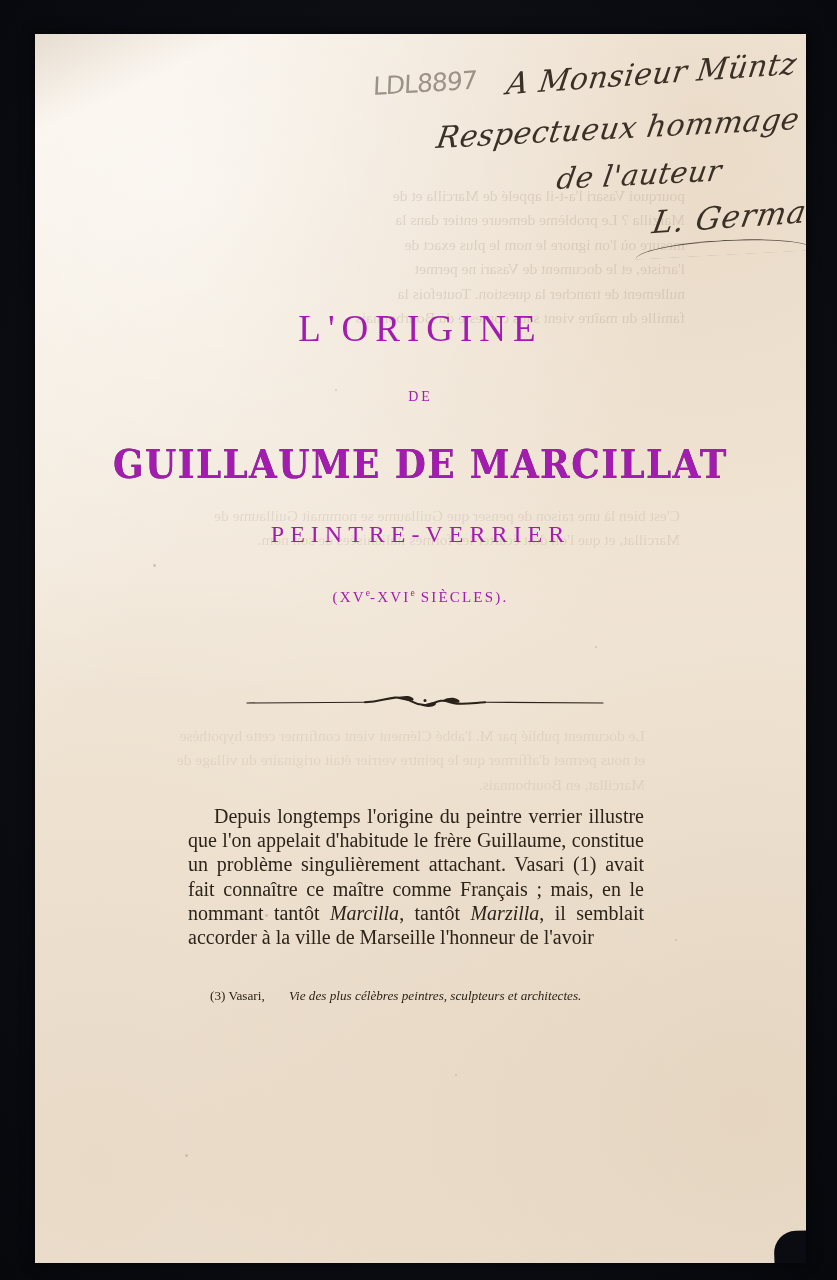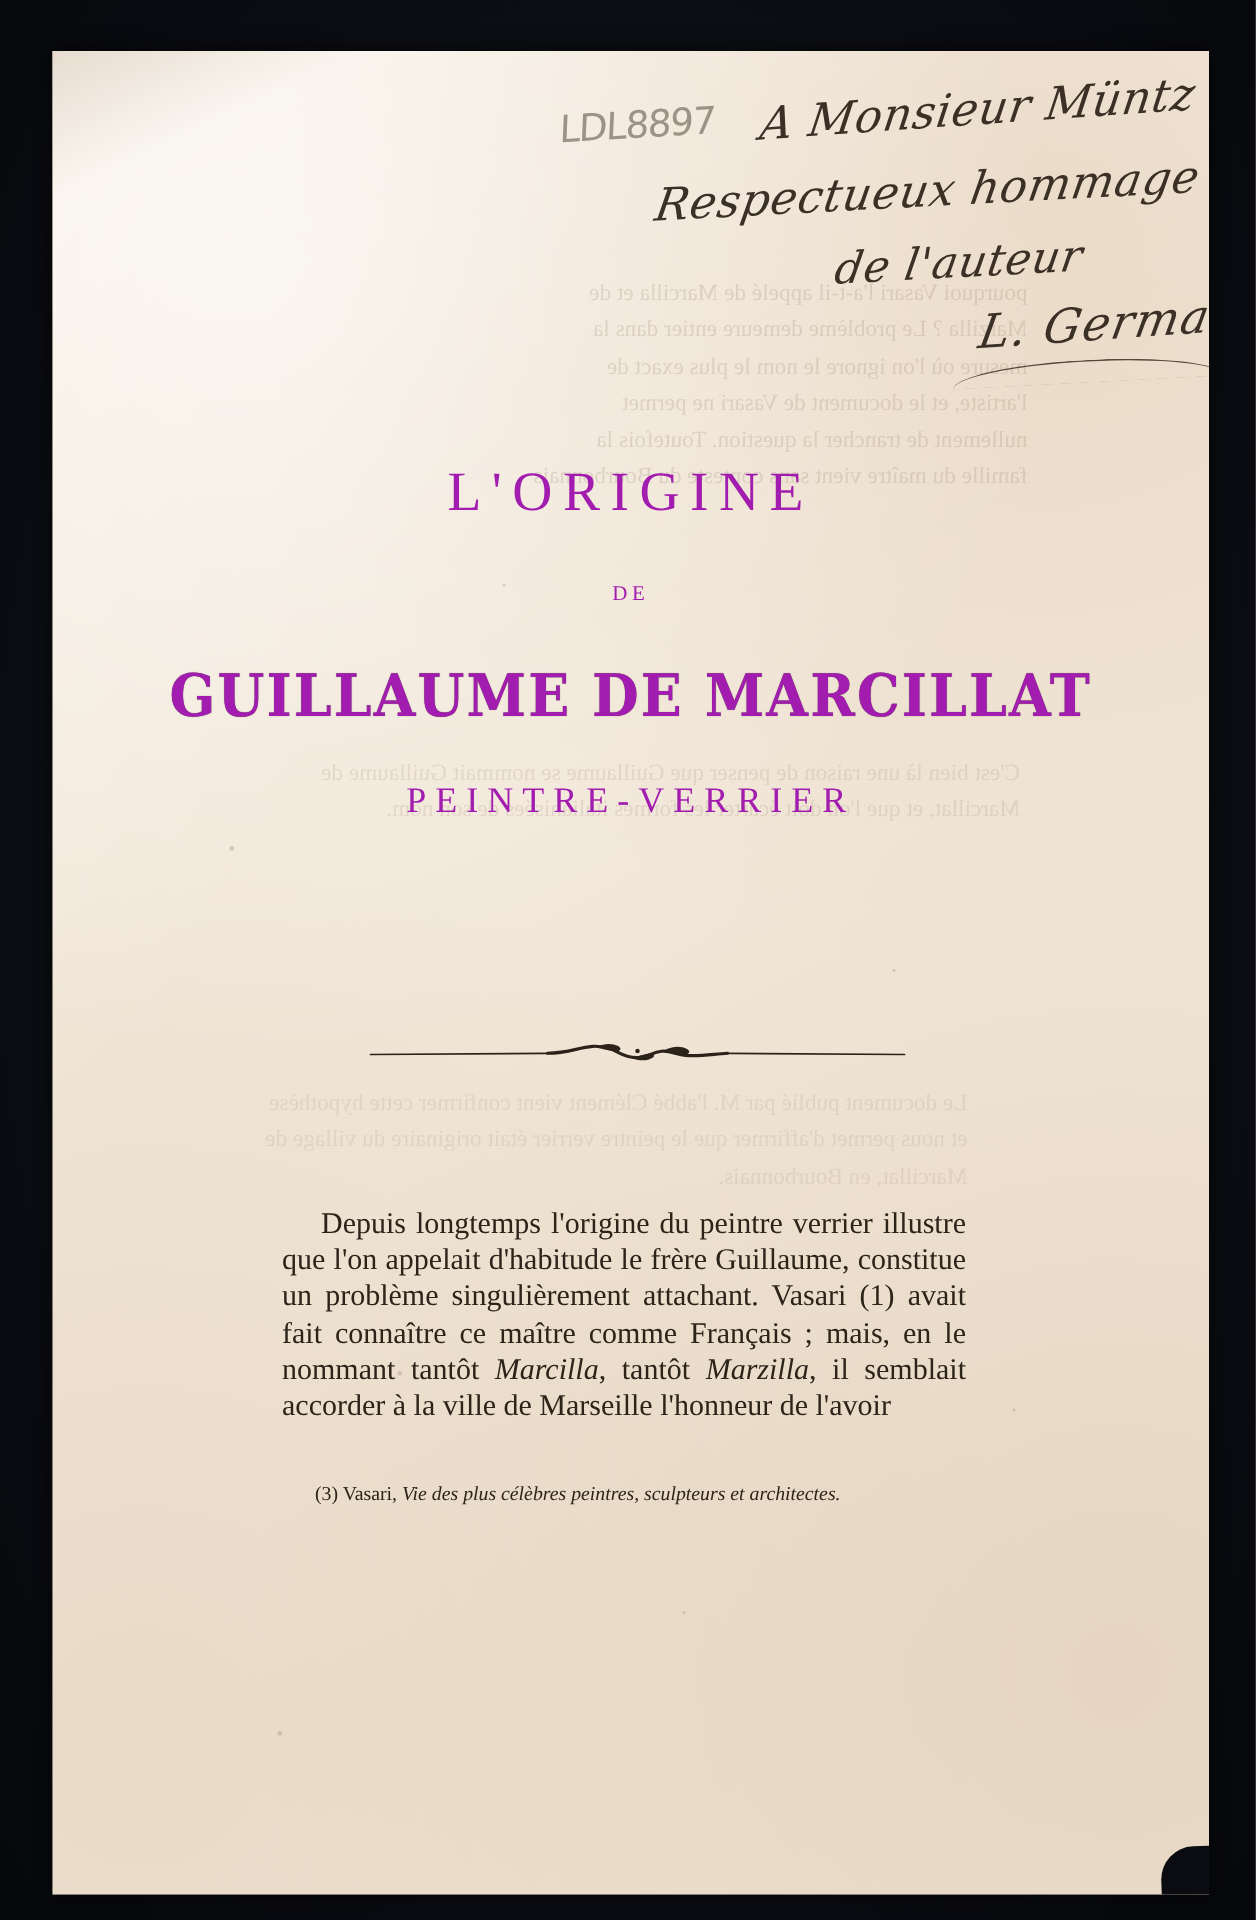--- a/index.html
+++ b/index.html
@@ -162,21 +162,21 @@
 
   
   #footnote{
     position:absolute;left:153px;top:952px;width:456px;
     color:#2c2319;
     font-size:13.2px;
     line-height:19px;
     text-align:justify;
   }
   #footnote p{margin:0;text-indent:22px;}
-  #footnote i{font-style:italic;}
+  #footnote i{font-style:italic;margin-left:21px;}
 
   
   .speck{position:absolute;border-radius:50%;background:#9a8a76;opacity:.35;pointer-events:none;}
 </style>
 </head>
 <body>
 
 <div id="scan-backdrop"></div>
 
 <div id="paper">
@@ -213,20 +213,21 @@
     <span class="hand" id="hand-line-3">de l'auteur</span>
     <span class="hand" id="hand-signature">L. Germain</span>
     <span id="signature-flourish"></span>
   </div>
 
   <div id="title-block">
     <h1 id="main-title">L'ORIGINE</h1>
     <div id="title-preposition">DE</div>
     <div id="subject-name">GUILLAUME DE MARCILLAT</div>
     <div id="profession">PEINTRE-VERRIER</div>
+    <div id="period"><span>(XV</span><sup>e</sup><span>-XVI</span><sup>e</sup><span> SIÈCLES).</span></div>
   </div>
 
   <svg id="ornament-rule" viewBox="0 0 360 26">
     <path d="M2 14 L120 13.2" stroke="#2b2219" stroke-width="1.15" fill="none" stroke-linecap="round"></path>
     <path d="M240 13.2 L358 14" stroke="#2b2219" stroke-width="1.15" fill="none" stroke-linecap="round"></path>
     <path d="M120 13.2 C134 13, 140 9.5, 150 8.6 C158 8, 163 10.5, 167 12.6
              C171 14.8, 175 16.4, 181 16 C187 15.6, 190 12.4, 196 11.8
              C202 11.2, 206 14.2, 212 14.6 C222 15.3, 230 13.8, 240 13.2" stroke="#2b2219" stroke-width="2.1" fill="none" stroke-linecap="round" stroke-linejoin="round"></path>
     <path d="M152 9.4 C157 6.6, 163 6.2, 167 8.4 C169.5 9.8, 169 11.6, 166.5 11.8
              C163 12.1, 159 10.8, 152 9.4 Z" fill="#2b2219"></path>

